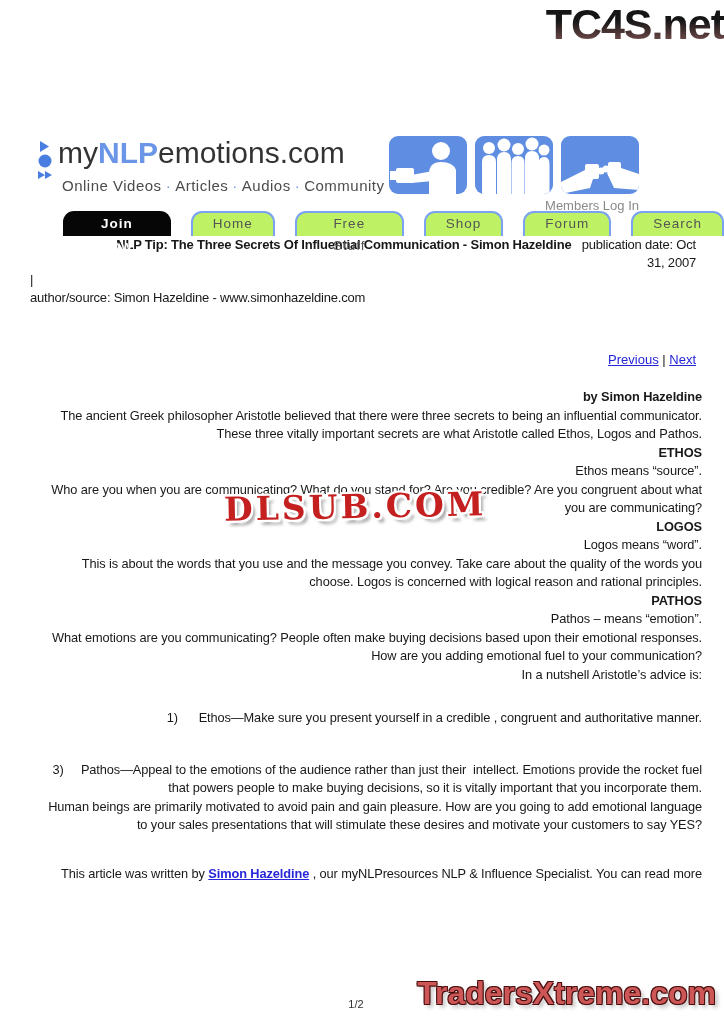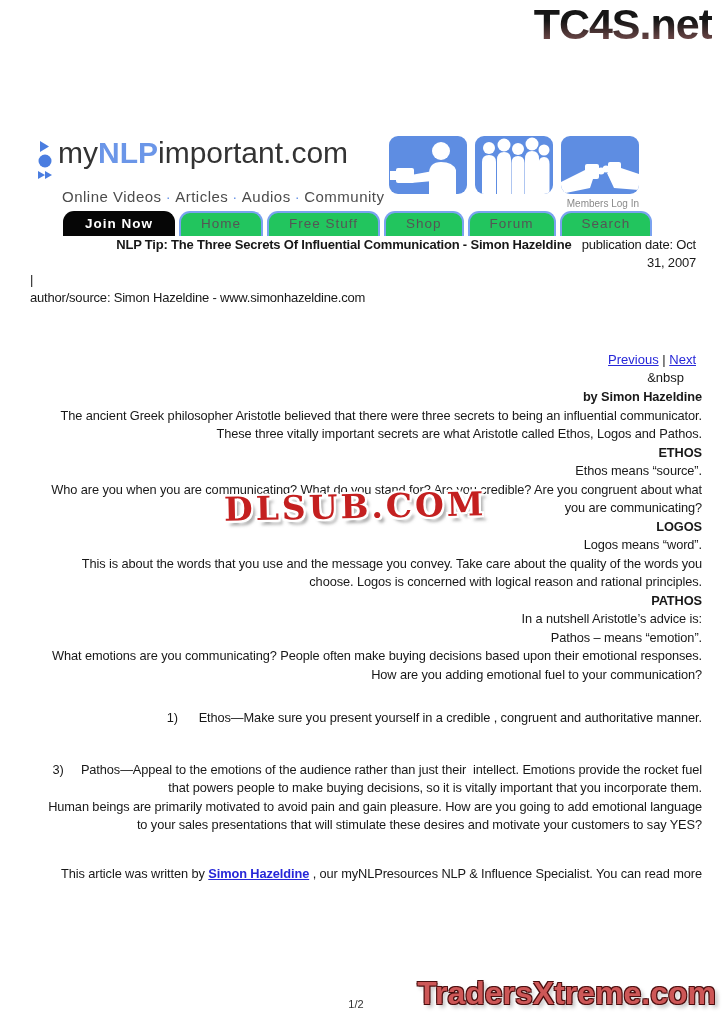--- a/index.html
+++ b/index.html
@@ -4,21 +4,21 @@
 <style>
   * { margin:0; padding:0; box-sizing:border-box; }
   html,body { background:#ffffff; }
   body {
     width:724px; height:1024px; position:relative; overflow:hidden;
     font-family:"Liberation Sans", sans-serif; color:#181818;
   }
 
   
   .wm-top {
-    position:absolute; top:0px; right:12px; z-index:30;
+    position:absolute; top:0px; right:0; z-index:30;
     font-size:43px; font-weight:bold; letter-spacing:-1px;
     background:linear-gradient(#161616 42%, #8a5858 95%);
     -webkit-background-clip:text; background-clip:text; color:transparent;
   }
   .wm-mid {
     position:absolute; left:224px; top:487px; z-index:30;
     font-family:"DejaVu Serif", serif; font-weight:bold;
     font-size:33px; letter-spacing:3px; color:#c42020;
     transform:rotate(-1.2deg);
     text-shadow:
@@ -32,38 +32,38 @@
     text-shadow:
       -1px -1px 0 #4a0e0e, 1px -1px 0 #4a0e0e, -1px 1px 0 #4a0e0e, 1px 1px 0 #4a0e0e,
       0 0 7px rgba(255,255,255,.95), 3px 3px 4px rgba(0,0,0,.35);
   }
 
   
   .logo-row { position:absolute; left:36px; top:136px; display:flex; align-items:flex-start; }
   .logo-icon { width:20px; height:44px; margin-top:4px; }
   .logo-text { font-size:30px; letter-spacing:0px; color:#333; line-height:34px; margin-left:2px; }
   .logo-text .nlp { color:#6b96e8; font-weight:bold; }
-  .tagline { font-size:15px; color:#4c4c4c; letter-spacing:.5px; margin-left:6px; margin-top:18px; }
+  .tagline { font-size:15px; color:#4c4c4c; letter-spacing:.5px; margin-left:6px; margin-top:7px; }
   .tagline .sep { color:#6b96e8; padding:0 4px; }
 
   .tiles { position:absolute; left:389px; top:136px; display:flex; gap:8px; }
   .tile {
     width:78px; height:58px; background:#5e8de2; border-radius:9px;
     display:flex; align-items:flex-end; justify-content:center; overflow:hidden;
   }
   .tile svg { display:block; }
   .members { position:absolute; left:389px; top:198px; width:250px; text-align:right;
-    font-size:10px; color:#8a8a8a; }
-
-  
-  .nav { position:absolute; left:63px; top:211px; display:flex; gap:4px; z-index:5; }
+    font-size:13px; color:#8a8a8a; }
+
+  
+  .nav { position:absolute; left:63px; top:211px; display:flex; gap:20px; z-index:5; }
   .tab {
     height:25px; line-height:22px; padding:0 20px;
     border:2px solid #7aa2f0; border-bottom:none;
-    border-radius:11px 11px 0 0; background:#22c55e;
+    border-radius:11px 11px 0 0; background:#bef264;
     font-size:13.5px; color:#555; letter-spacing:1px; text-align:center; cursor:pointer;
   }
   .tab.active {
     background:#060606; border-color:#060606; color:#fff; font-weight:bold;
   }
 
   
   .art-head { position:absolute; left:30px; top:236px; width:666px;
     font-size:13px; line-height:17.5px; letter-spacing:-.2px; }
   .art-head .right-part { text-align:right; white-space:pre; }
@@ -100,21 +100,21 @@
 
 <div class="logo-row">
   <svg class="logo-icon" viewBox="0 0 20 44">
     <g fill="#4a7de0">
       <polygon points="4,1 13,6.5 4,12"></polygon>
       <circle cx="9" cy="21" r="6.5"></circle>
       <path d="M2 31 L9 35 L2 39 Z M9 31 L16 35 L9 39 Z"></path>
     </g>
   </svg>
   <div>
-    <div class="logo-text"><span>my</span><span class="nlp">NLP</span><span>important.com</span></div>
+    <div class="logo-text"><span>my</span><span class="nlp">NLP</span><span>emotions.com</span></div>
     <div class="tagline"><span>Online Videos</span><span class="sep">·</span><span>Articles</span><span class="sep">·</span><span>Audios</span><span class="sep">·</span><span>Community</span></div>
   </div>
 </div>
 
 <div class="tiles">
   <div class="tile">
     <svg width="78" height="58" viewBox="0 0 78 58">
       <g fill="#ffffff">
         <circle cx="52" cy="15" r="9"></circle>
         <path d="M40 58 L40 38 Q40 26 52 26 Q64 26 67 34 L67 58 Z"></path>
@@ -166,40 +166,39 @@
 
 <div class="art-head">
   <div class="right-part"><span class="t">NLP Tip: The Three Secrets Of Influential Communication - Simon Hazeldine</span><span>   publication date: Oct
 31, 2007</span></div>
   <div class="left-part">|
 author/source: Simon Hazeldine - www.simonhazeldine.com</div>
 </div>
 
 <div class="pager">
   <div><a>Previous</a><span class="sep">  | </span><a>Next</a></div>
-  <div class="nbsp-line">&amp;nbsp</div>
 </div>
 
 <div class="body-col">
   <p class="byline">by Simon Hazeldine</p>
   <p> The ancient Greek philosopher Aristotle believed that there were three secrets to being an influential communicator.
 These three vitally important secrets are what Aristotle called Ethos, Logos and Pathos.</p>
   <p class="p-head"> ETHOS</p>
   <p>Ethos means “source”.
 Who are you when you are communicating? What do you stand for? Are you credible? Are you congruent about what
 you are communicating?</p>
   <p class="p-head"> LOGOS</p>
   <p>Logos means “word”.
 This is about the words that you use and the message you convey. Take care about the quality of the words you
 choose. Logos is concerned with logical reason and rational principles.</p>
   <p class="p-head"> PATHOS</p>
-  <p> In a nutshell Aristotle’s advice is:</p>
   <p>Pathos – means “emotion”.
 What emotions are you communicating? People often make buying decisions based upon their emotional responses.
 How are you adding emotional fuel to your communication?</p>
+  <p> In a nutshell Aristotle’s advice is:</p>
   <p class="gap-lg">1)      Ethos—Make sure you present yourself in a credible , congruent and authoritative manner.</p>
   <p class="gap-item">3)     Pathos—Appeal to the emotions of the audience rather than just their  intellect. Emotions provide the rocket fuel
 that powers people to make buying decisions, so it is vitally important that you incorporate them.</p>
   <p class="p-centered">Human beings are primarily motivated to avoid pain and gain pleasure. How are you going to add emotional language
 to your sales presentations that will stimulate these desires and motivate your customers to say YES?</p>
   <p class="footer-line"><span>This article was written by </span><a>Simon Hazeldine</a><span> , our myNLPresources NLP &amp; Influence Specialist. You can read more</span></p>
 </div>
 
 <div class="page-num">1/2</div>
 

